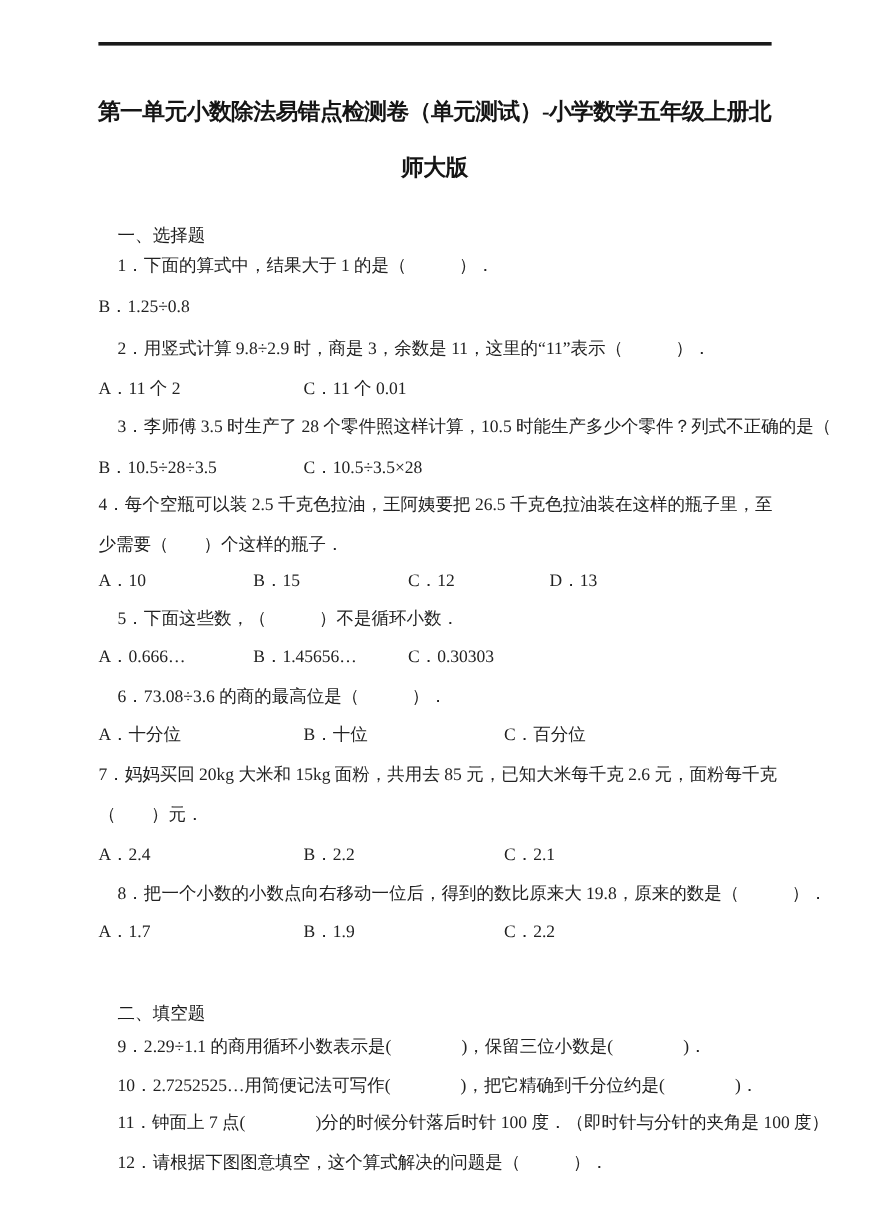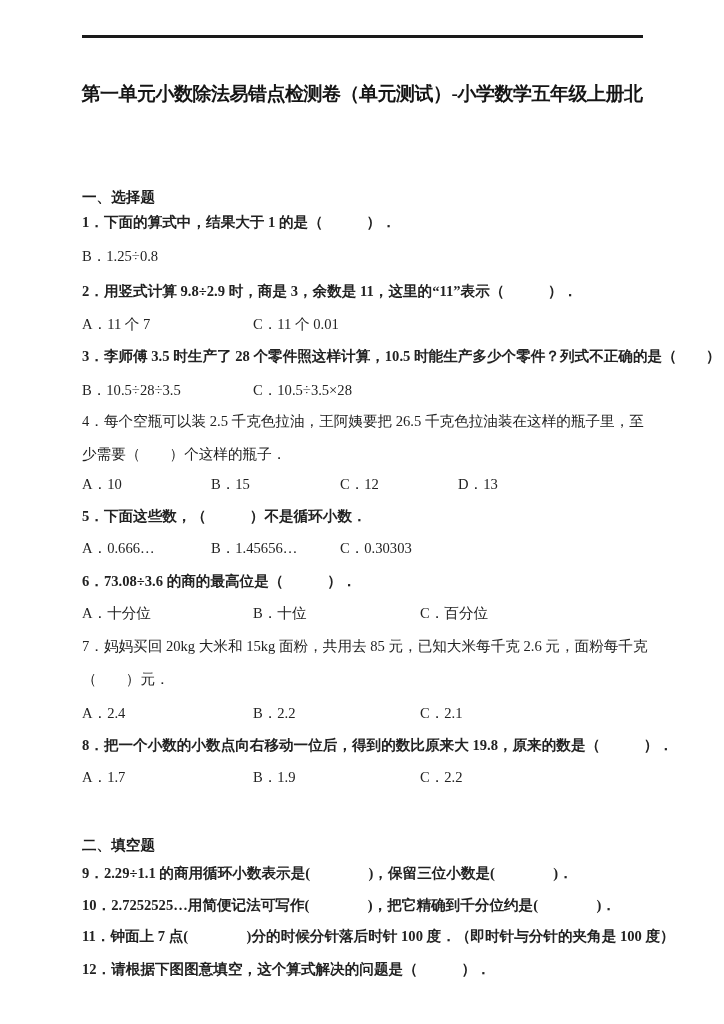--- a/index.html
+++ b/index.html
@@ -36,25 +36,24 @@
   .content {
     position: absolute;
     left: 82px;
     width: 575px;
     top: 0;
     font-size: 14.6px;
     color: #222222;
   }
   .line {
     position: absolute;
-    left: 0;
+    left: 16px;
     width: 100%;
     line-height: 20px;
     white-space: nowrap;
-    font-weight: bold;
   }
   .para {
     position: absolute;
     left: 0;
     width: 100%;
     line-height: 33px;
     white-space: normal;
   }
   .opts {
     position: absolute;
@@ -70,34 +69,35 @@
 </style>
 </head>
 <body>
 
 <div class="page">
 
   <div class="top-rule"></div>
 
   <div class="title-block">
     <div>第一单元小数除法易错点检测卷（单元测试）-小学数学五年级上册北</div>
+    <div>师大版</div>
   </div>
 
   <div class="content">
 
     <div class="line heading" style="top:187px">一、选择题</div>
 
     <div class="line" style="top:212px">1．下面的算式中，结果大于 1 的是（　　　）．</div>
     <div class="opts opts3" style="top:246px">
       <span>B．1.25÷0.8</span>
     </div>
 
     <div class="line" style="top:281px">2．用竖式计算 9.8÷2.9 时，商是 3，余数是 11，这里的“11”表示（　　　）．</div>
     <div class="opts opts3" style="top:314px">
-      <span>A．11 个 7</span>
+      <span>A．11 个 2</span>
       <span>C．11 个 0.01</span>
     </div>
 
     <div class="line" style="top:346px">3．李师傅 3.5 时生产了 28 个零件照这样计算，10.5 时能生产多少个零件？列式不正确的是（　　）．</div>
     <div class="opts opts3" style="top:380px">
       <span>B．10.5÷28÷3.5</span>
       <span>C．10.5÷3.5×28</span>
     </div>
 
     <div class="para" style="top:405px">4．每个空瓶可以装 2.5 千克色拉油，王阿姨要把 26.5 千克色拉油装在这样的瓶子里，至少需要（　　）个这样的瓶子．</div>

